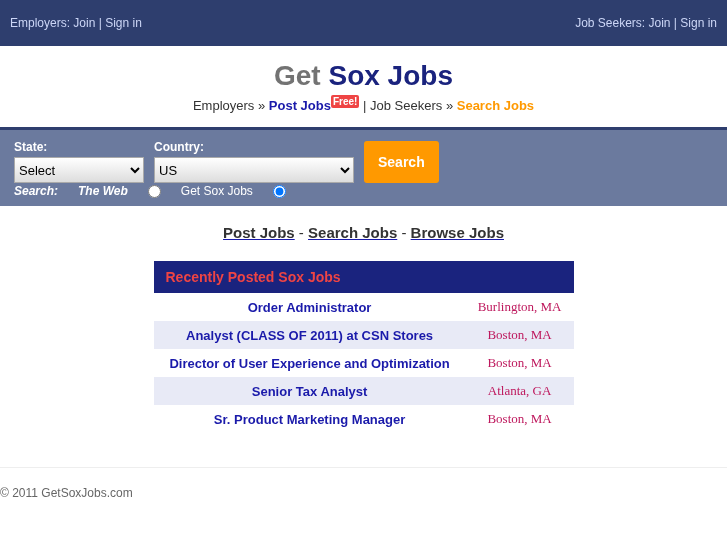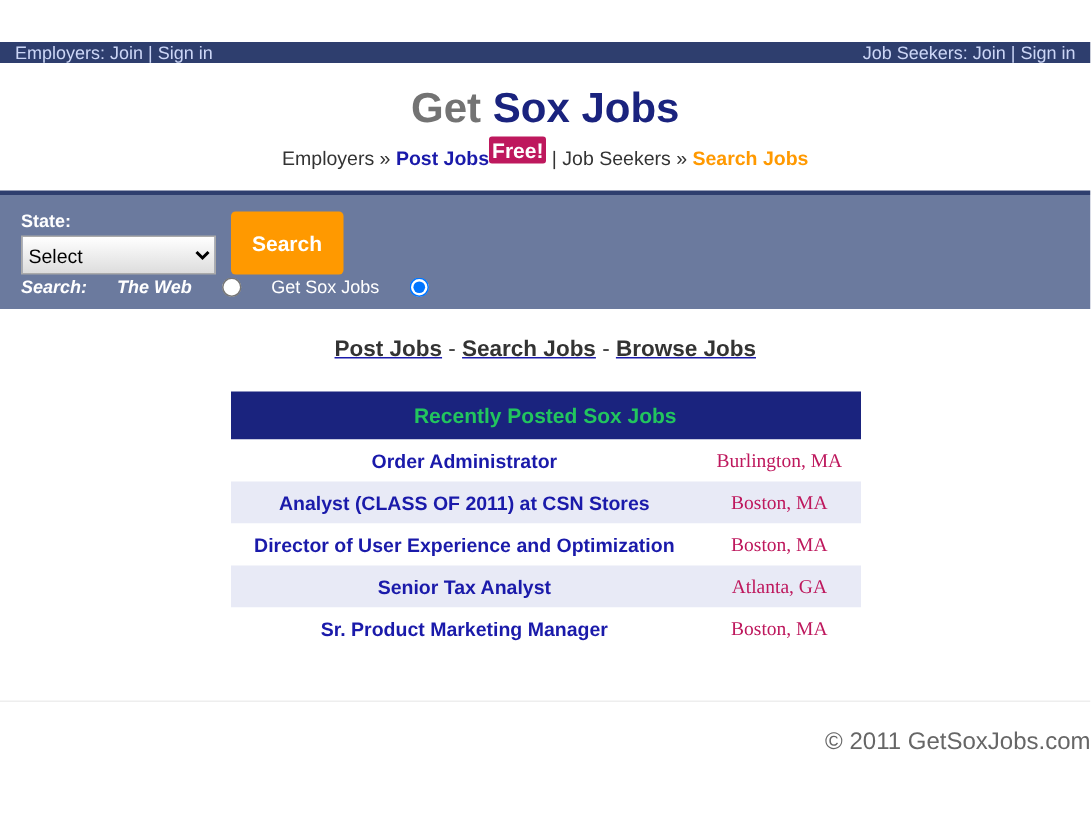--- a/index.html
+++ b/index.html
@@ -3,22 +3,21 @@
   <meta charset="utf-8">
   <style>
     * { margin: 0; padding: 0; box-sizing: border-box; }
     body { font-family: Arial, sans-serif; font-size: 13px; background: #fff; width: 727px; }
 
     
     .top-bar {
       background: #2e3e6e;
       display: flex;
       justify-content: space-between;
-      padding: 0 10px;
-      margin-top: 28px;
+      padding: 16px 10px;
     }
     .top-bar a, .top-bar span {
       color: #ccd6f6;
       font-size: 12px;
       text-decoration: none;
     }
 
     
     .header {
       background: #fff;
@@ -37,23 +36,23 @@
       font-size: 13px;
       color: #333;
       margin-top: 4px;
     }
     .nav-links a {
       color: #1a1aaa;
       text-decoration: none;
       font-weight: bold;
     }
     .nav-links .free-badge {
-      background: #be185d;
+      background: #ef4444;
       color: #fff;
-      font-size: 14px;
+      font-size: 10px;
       vertical-align: super;
       padding: 1px 2px;
       border-radius: 2px;
       font-weight: bold;
       margin-top: 36px;
     }
     .nav-links .search-jobs {
       color: #f90;
     }
 
@@ -139,24 +138,24 @@
     }
 
     
     .jobs-table {
       width: 420px;
       margin: 0 auto;
       border-collapse: collapse;
     }
     .jobs-table .table-header {
       background: #1a237e;
-      color: #22c55e;
+      color: #ef4444;
       font-size: 14px;
       font-weight: bold;
-      text-align: center;
+      text-align: left;
       padding: 8px 12px;
     }
     .jobs-table tr.row-light td {
       background: #e8eaf6;
     }
     .jobs-table tr.row-white td {
       background: #fff;
     }
     .jobs-table td {
       padding: 6px 10px;
@@ -168,24 +167,24 @@
       font-weight: bold;
     }
     .jobs-table td.job-location {
       color: #be185d;
       white-space: nowrap;
       font-family: Liberation Serif, serif;
     }
 
     
     .footer {
-      text-align: right;
+      text-align: left;
       padding: 18px 0 12px;
       color: #666;
-      font-size: 16px;
+      font-size: 12px;
       border-top: 1px solid #eee;
       margin-top: 16px;
     }
 
     
     .header-divider {
       height: 3px;
       background: #2e3e6e;
       margin: 8px 0 0;
     }
@@ -222,20 +221,30 @@
         <option>MA</option><option>MI</option><option>MN</option><option>MS</option>
         <option>MO</option><option>MT</option><option>NE</option><option>NV</option>
         <option>NH</option><option>NJ</option><option>NM</option><option>NY</option>
         <option>NC</option><option>ND</option><option>OH</option><option>OK</option>
         <option>OR</option><option>PA</option><option>RI</option><option>SC</option>
         <option>SD</option><option>TN</option><option>TX</option><option>UT</option>
         <option>VT</option><option>VA</option><option>WA</option><option>WV</option>
         <option>WI</option><option>WY</option>
       </select>
     </div>
+    <div class="field-group country-field">
+      <label>Country:</label>
+      <select>
+        <option>US</option>
+        <option>CA</option>
+        <option>GB</option>
+        <option>AU</option>
+        <option>Other</option>
+      </select>
+    </div>
     <button class="search-btn">Search</button>
   </div>
   <div class="search-radio">
     <em>Search:</em>
     <em>The Web</em>
     <input type="radio" name="search_scope" value="web" style="">
     <span>Get Sox Jobs</span>
     <input type="radio" name="search_scope" value="site" checked="" style="">
   </div>
 </div>

